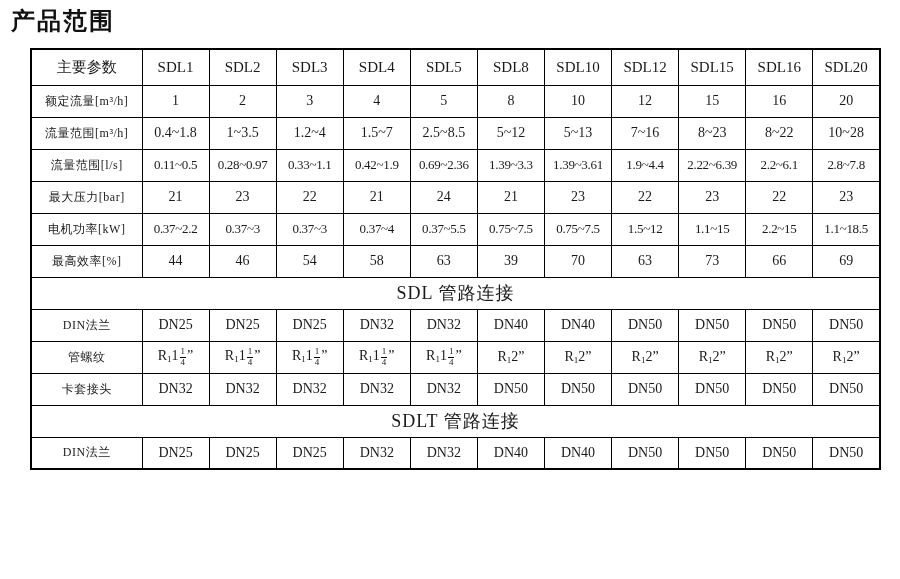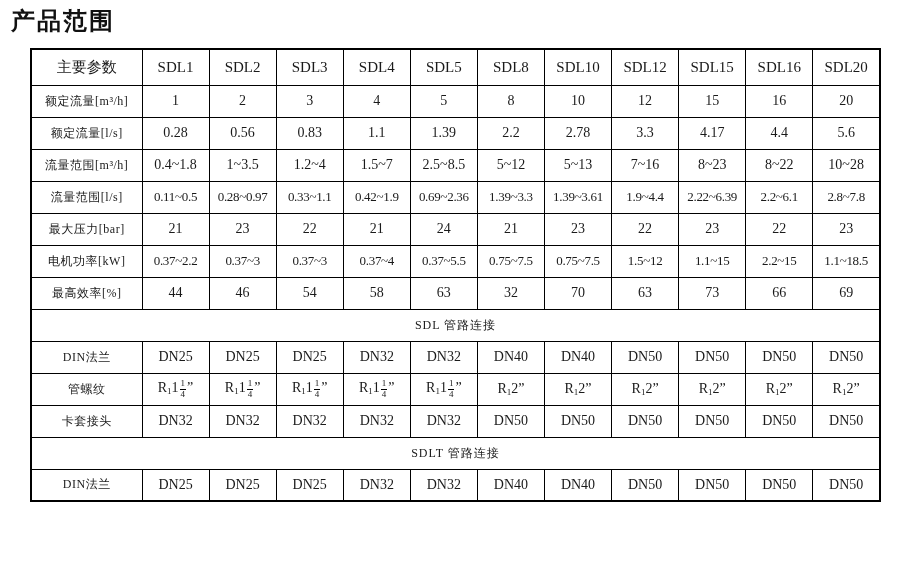--- a/index.html
+++ b/index.html
@@ -31,21 +31,21 @@
     vertical-align: middle;
     height: 32px;
     padding: 1px 2px;
     font-weight: normal;
     color: #1a1a1a;
     white-space: nowrap;
     overflow: hidden;
   }
   table.spec tr.header-row th { height: 36px; font-size: 15px; }
   td.row-label { font-size: 12px; letter-spacing: 0.5px; }
-  td.section-cell { font-size: 12px; letter-spacing: 1px; }
+  td.section-cell { font-size: 18px; letter-spacing: 1px; }
   td.span-cell { text-align: center; padding-right: 100px; }
   td.small-val { font-size: 13px; letter-spacing: -0.3px; }
   sub.rsub { font-size: 9px; vertical-align: -2px; }
   .frac {
     display: inline-block; vertical-align: -4px;
     text-align: center; font-size: 9px; line-height: 1.05;
     margin: 0 1px;
   }
   .frac .fn { display: block; padding: 0 1px; }
   .frac .fd { display: block; border-top: 1px solid #000; padding: 0 1px; }
@@ -96,34 +96,20 @@
           <td>4</td>
           <td>5</td>
           <td>8</td>
           <td>10</td>
           <td>12</td>
           <td>15</td>
           <td>16</td>
           <td>20</td>
         </tr>
         <tr>
-          <td class="row-label">额定流量[l/s]</td>
-          <td>0.28</td>
-          <td>0.56</td>
-          <td>0.83</td>
-          <td>1.1</td>
-          <td>1.39</td>
-          <td>2.2</td>
-          <td>2.78</td>
-          <td>3.3</td>
-          <td>4.17</td>
-          <td>4.4</td>
-          <td>5.6</td>
-        </tr>
-        <tr>
           <td class="row-label">流量范围[m³/h]</td>
           <td>0.4~1.8</td>
           <td>1~3.5</td>
           <td>1.2~4</td>
           <td>1.5~7</td>
           <td>2.5~8.5</td>
           <td>5~12</td>
           <td>5~13</td>
           <td>7~16</td>
           <td>8~23</td>
@@ -172,21 +158,21 @@
           <td class="small-val">2.2~15</td>
           <td class="small-val">1.1~18.5</td>
         </tr>
         <tr>
           <td class="row-label">最高效率[%]</td>
           <td>44</td>
           <td>46</td>
           <td>54</td>
           <td>58</td>
           <td>63</td>
-          <td>32</td>
+          <td>39</td>
           <td>70</td>
           <td>63</td>
           <td>73</td>
           <td>66</td>
           <td>69</td>
         </tr>
         <tr>
           <td colspan="12" class="section-cell">SDL 管路连接</td>
         </tr>
         <tr>

